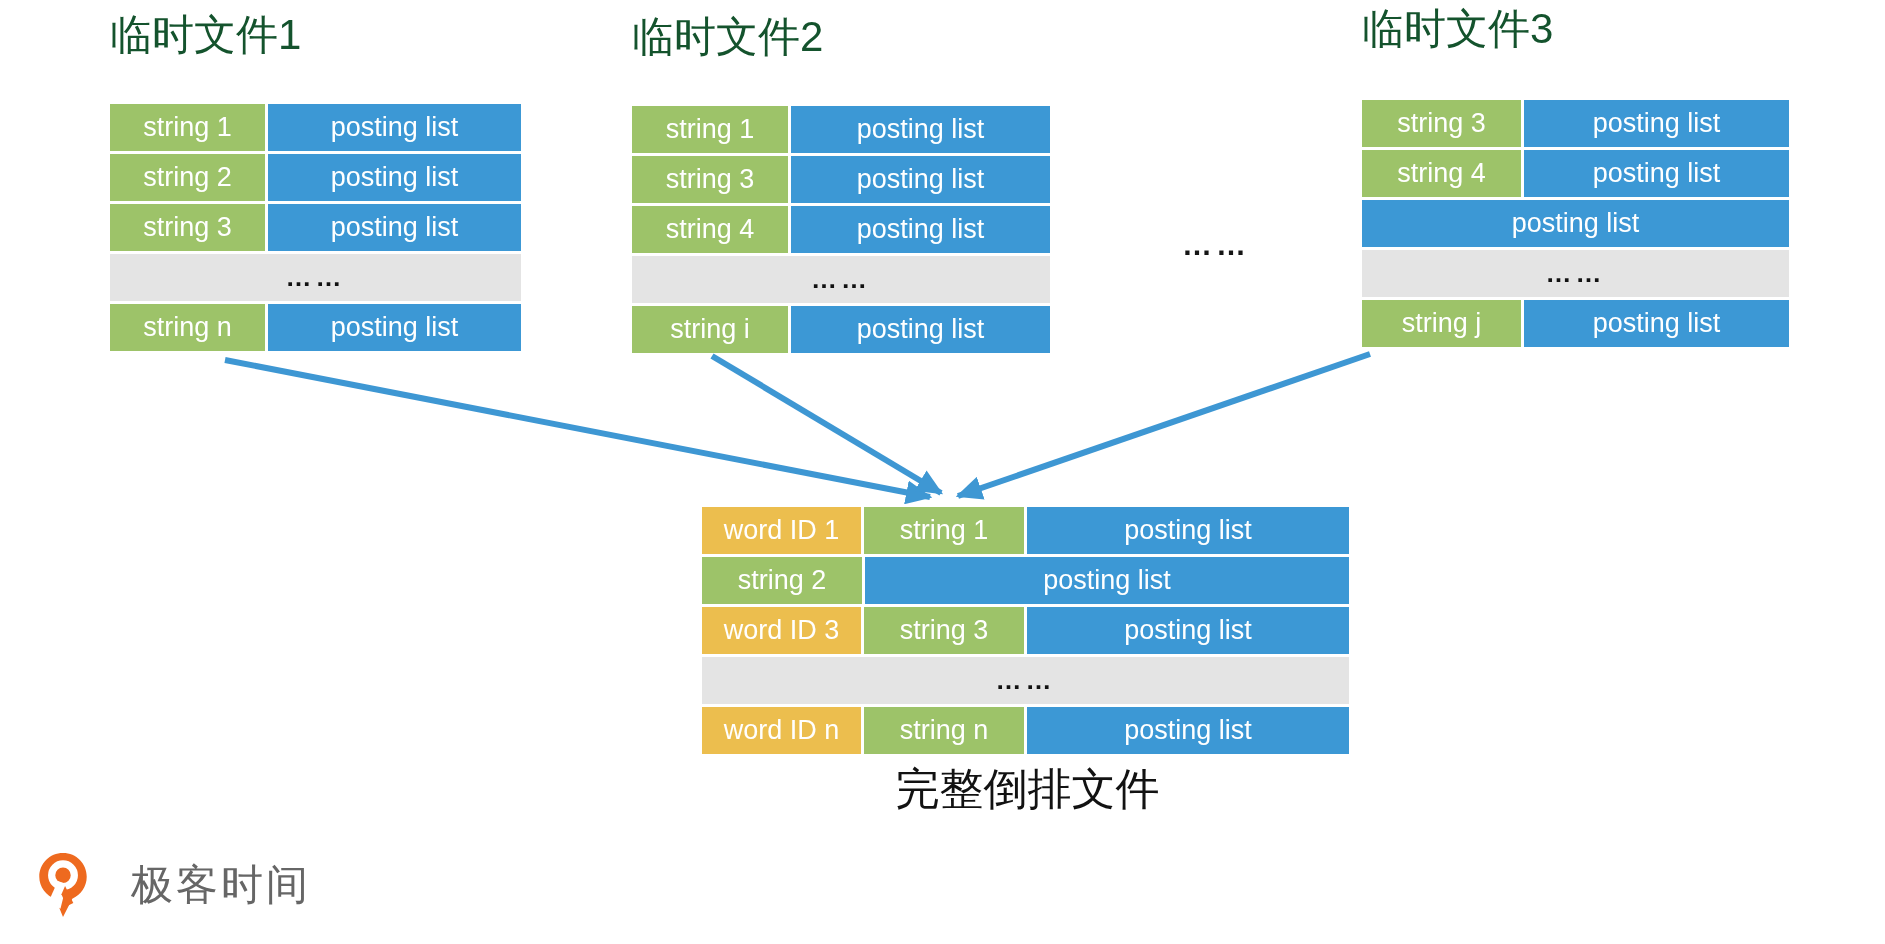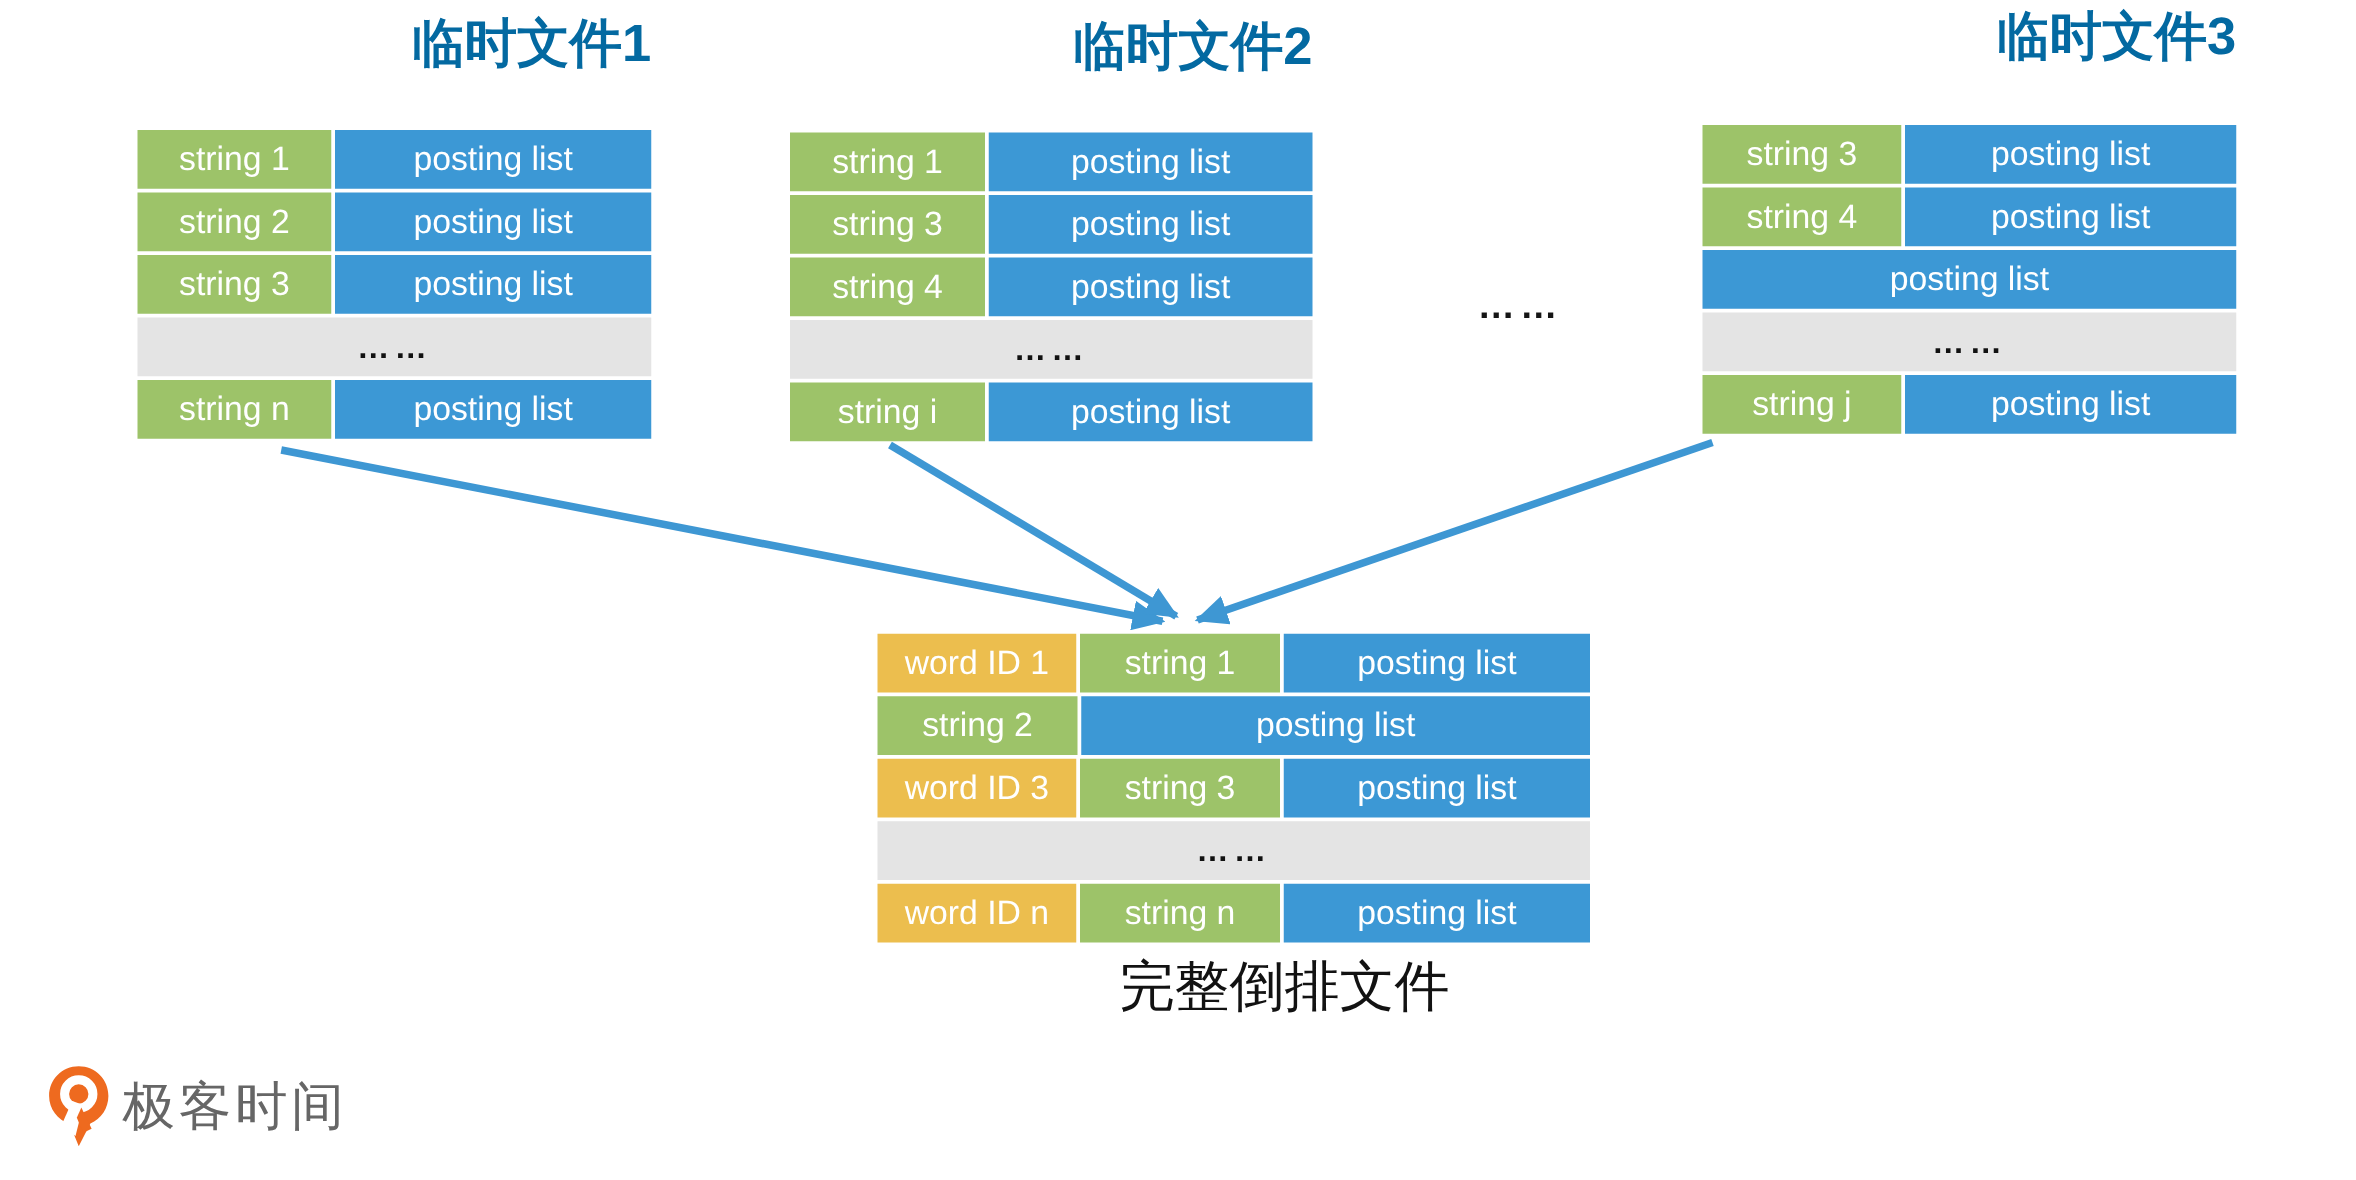--- a/index.html
+++ b/index.html
@@ -4,22 +4,22 @@
 <style>
   html,body{margin:0;padding:0;}
   body{
     width:1885px;height:944px;background:#ffffff;
     font-family:"Liberation Sans", sans-serif;
     position:relative;overflow:hidden;
   }
   .abs{position:absolute;}
   
   .file-title{
-    font-size:42px;font-weight:700;color:#0369a1;
-    text-align:right;line-height:1.2;white-space:nowrap;
+    font-size:42px;font-weight:400;color:#14532d;
+    text-align:left;line-height:1.2;white-space:nowrap;
   }
   
   .tbl{display:flex;flex-direction:column;gap:3px;}
   .trow{display:flex;gap:3px;height:47px;text-align:right;}
   .cell{
     display:flex;align-items:center;justify-content:center;
     color:#ffffff;font-size:27px;line-height:1;
   }
   .cell.green{background:#9DC369;}
   .cell.blue{background:#3C98D5;flex:1;}
@@ -28,36 +28,36 @@
     background:#E4E4E4;height:47px;display:flex;
     align-items:center;justify-content:center;
     color:#111;font-size:26px;font-weight:bold;letter-spacing:4px;
   }
   .t1{left:110px;top:104px;width:411px;}
   .t1 .cell.green{width:155px;}
   .t2{left:632px;top:106px;width:418px;}
   .t2 .cell.green{width:156px;}
   .t3{left:1362px;top:100px;width:427px;}
   .t3 .cell.green{width:159px;}
-  .merged{left:702px;top:507px;width:570px;}
+  .merged{left:702px;top:507px;width:647px;}
   .merged .cell.yellow{width:159px;}
   .merged .cell.green{width:160px;}
   .title1{left:110px;top:10px;width:411px;}
   .title2{left:632px;top:12px;width:418px;}
   .title3{left:1362px;top:4px;width:427px;}
   .mid-dots{
     left:1140px;top:228px;width:152px;text-align:center;
     font-size:30px;font-weight:bold;color:#151515;letter-spacing:4px;
   }
   .caption{
     left:704px;top:760px;width:647px;text-align:center;
     font-size:44px;font-weight:500;color:#121212;white-space:nowrap;
   }
   .arrows{left:0;top:0;pointer-events:none;}
-  .logo{left:38px;top:852px;display:flex;align-items:center;}
+  .logo{left:38px;top:852px;display:flex;align-items:center;gap:33px;}
   .logo-text{
     font-size:42px;font-weight:500;color:#666666;
     letter-spacing:3px;margin-left:10px;line-height:1;
   }
 </style>
 </head>
 <body>
 
 <div class="abs file-title title1">临时文件1</div>
 <div class="abs file-title title2">临时文件2</div>

